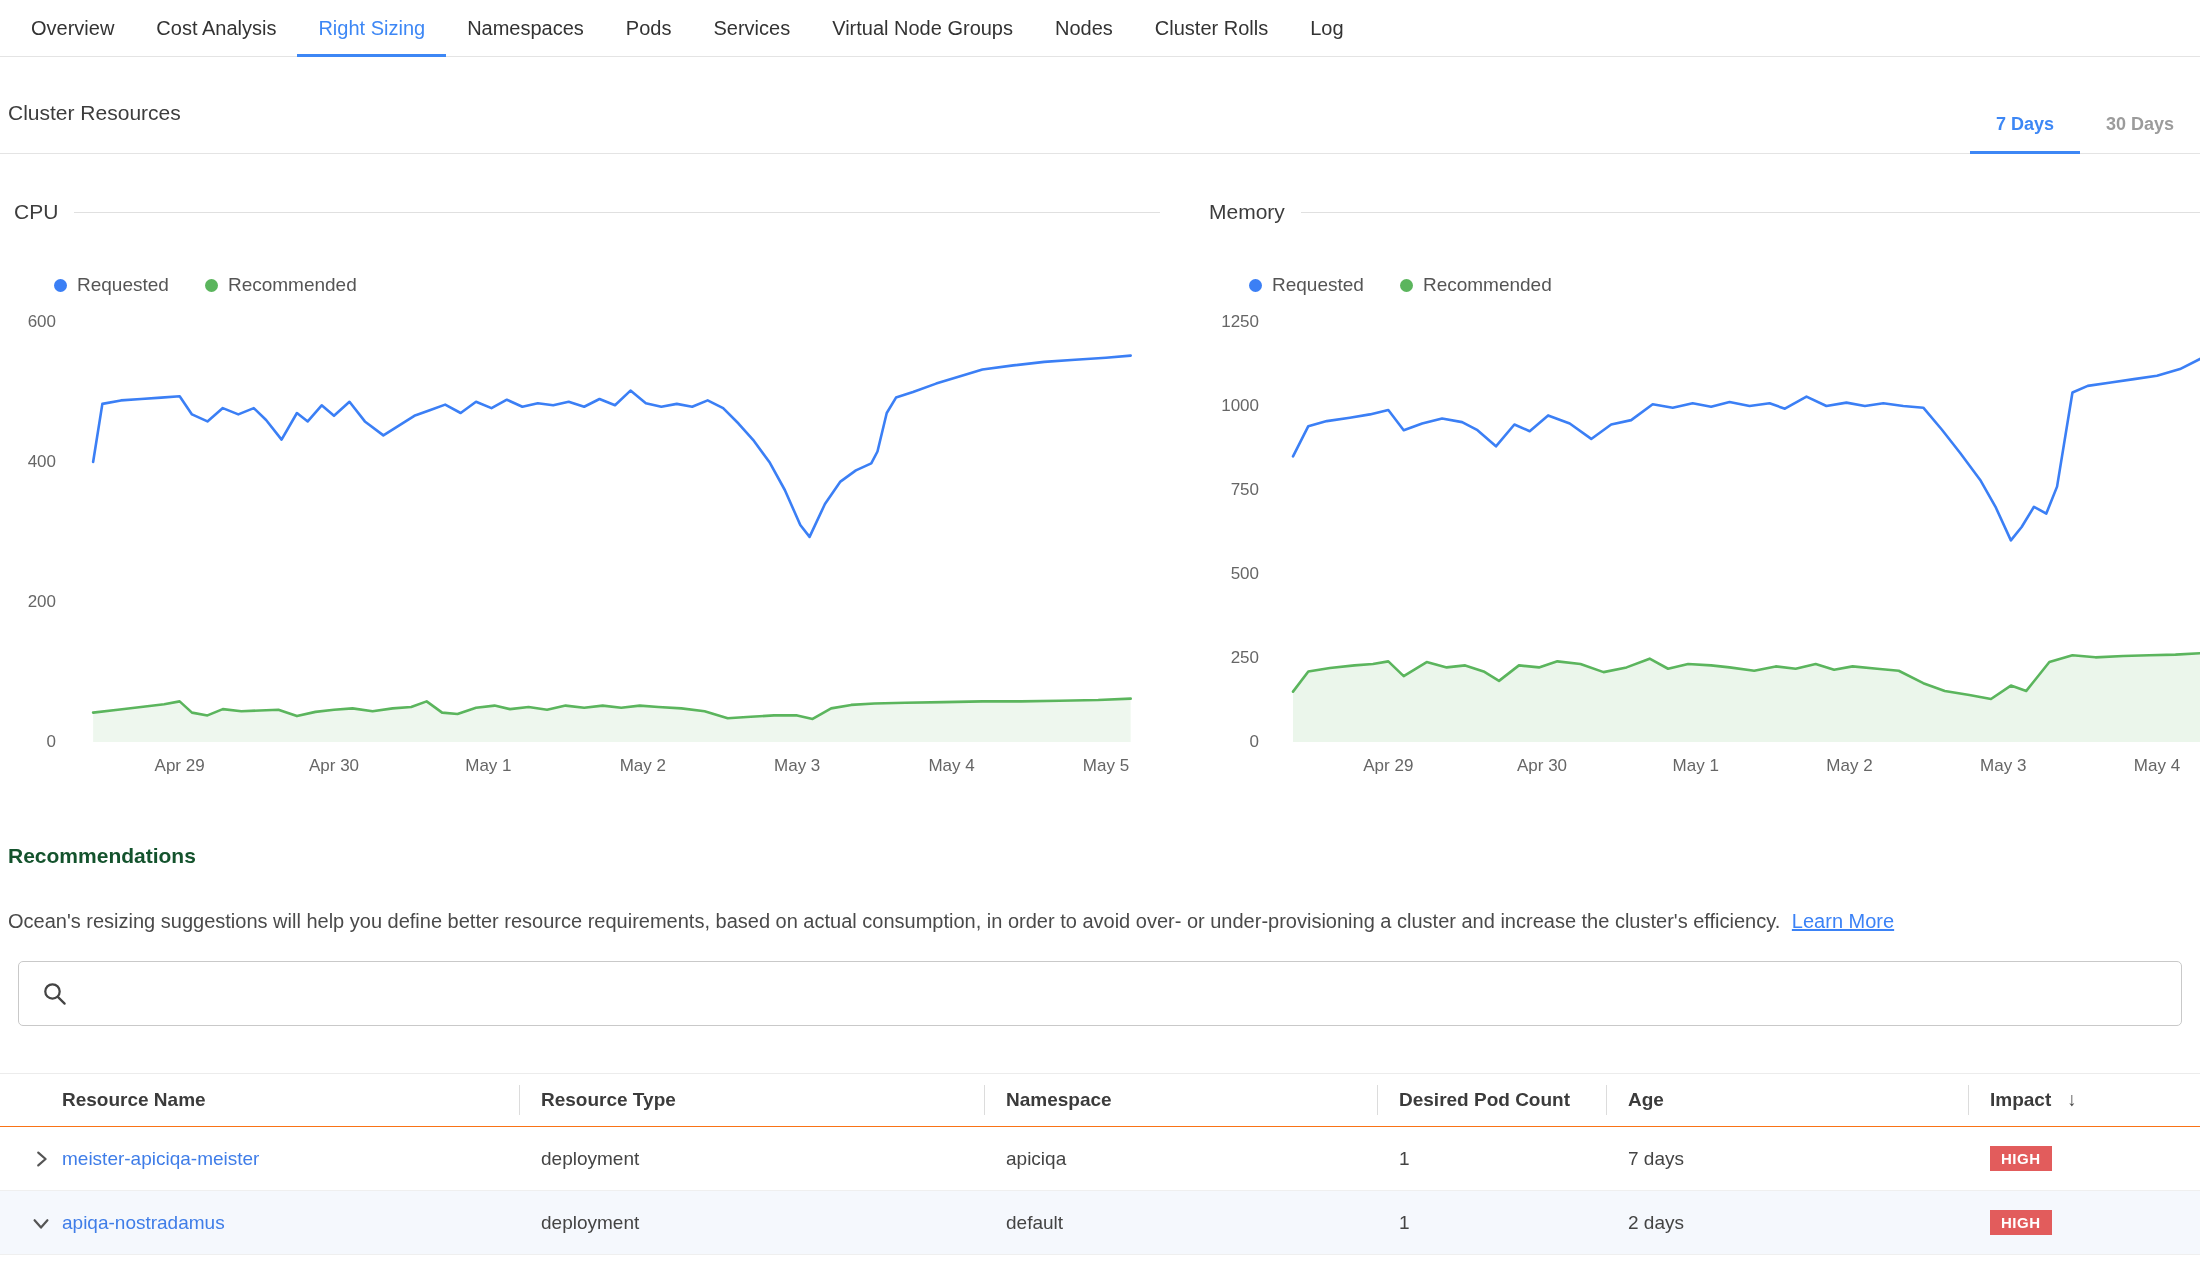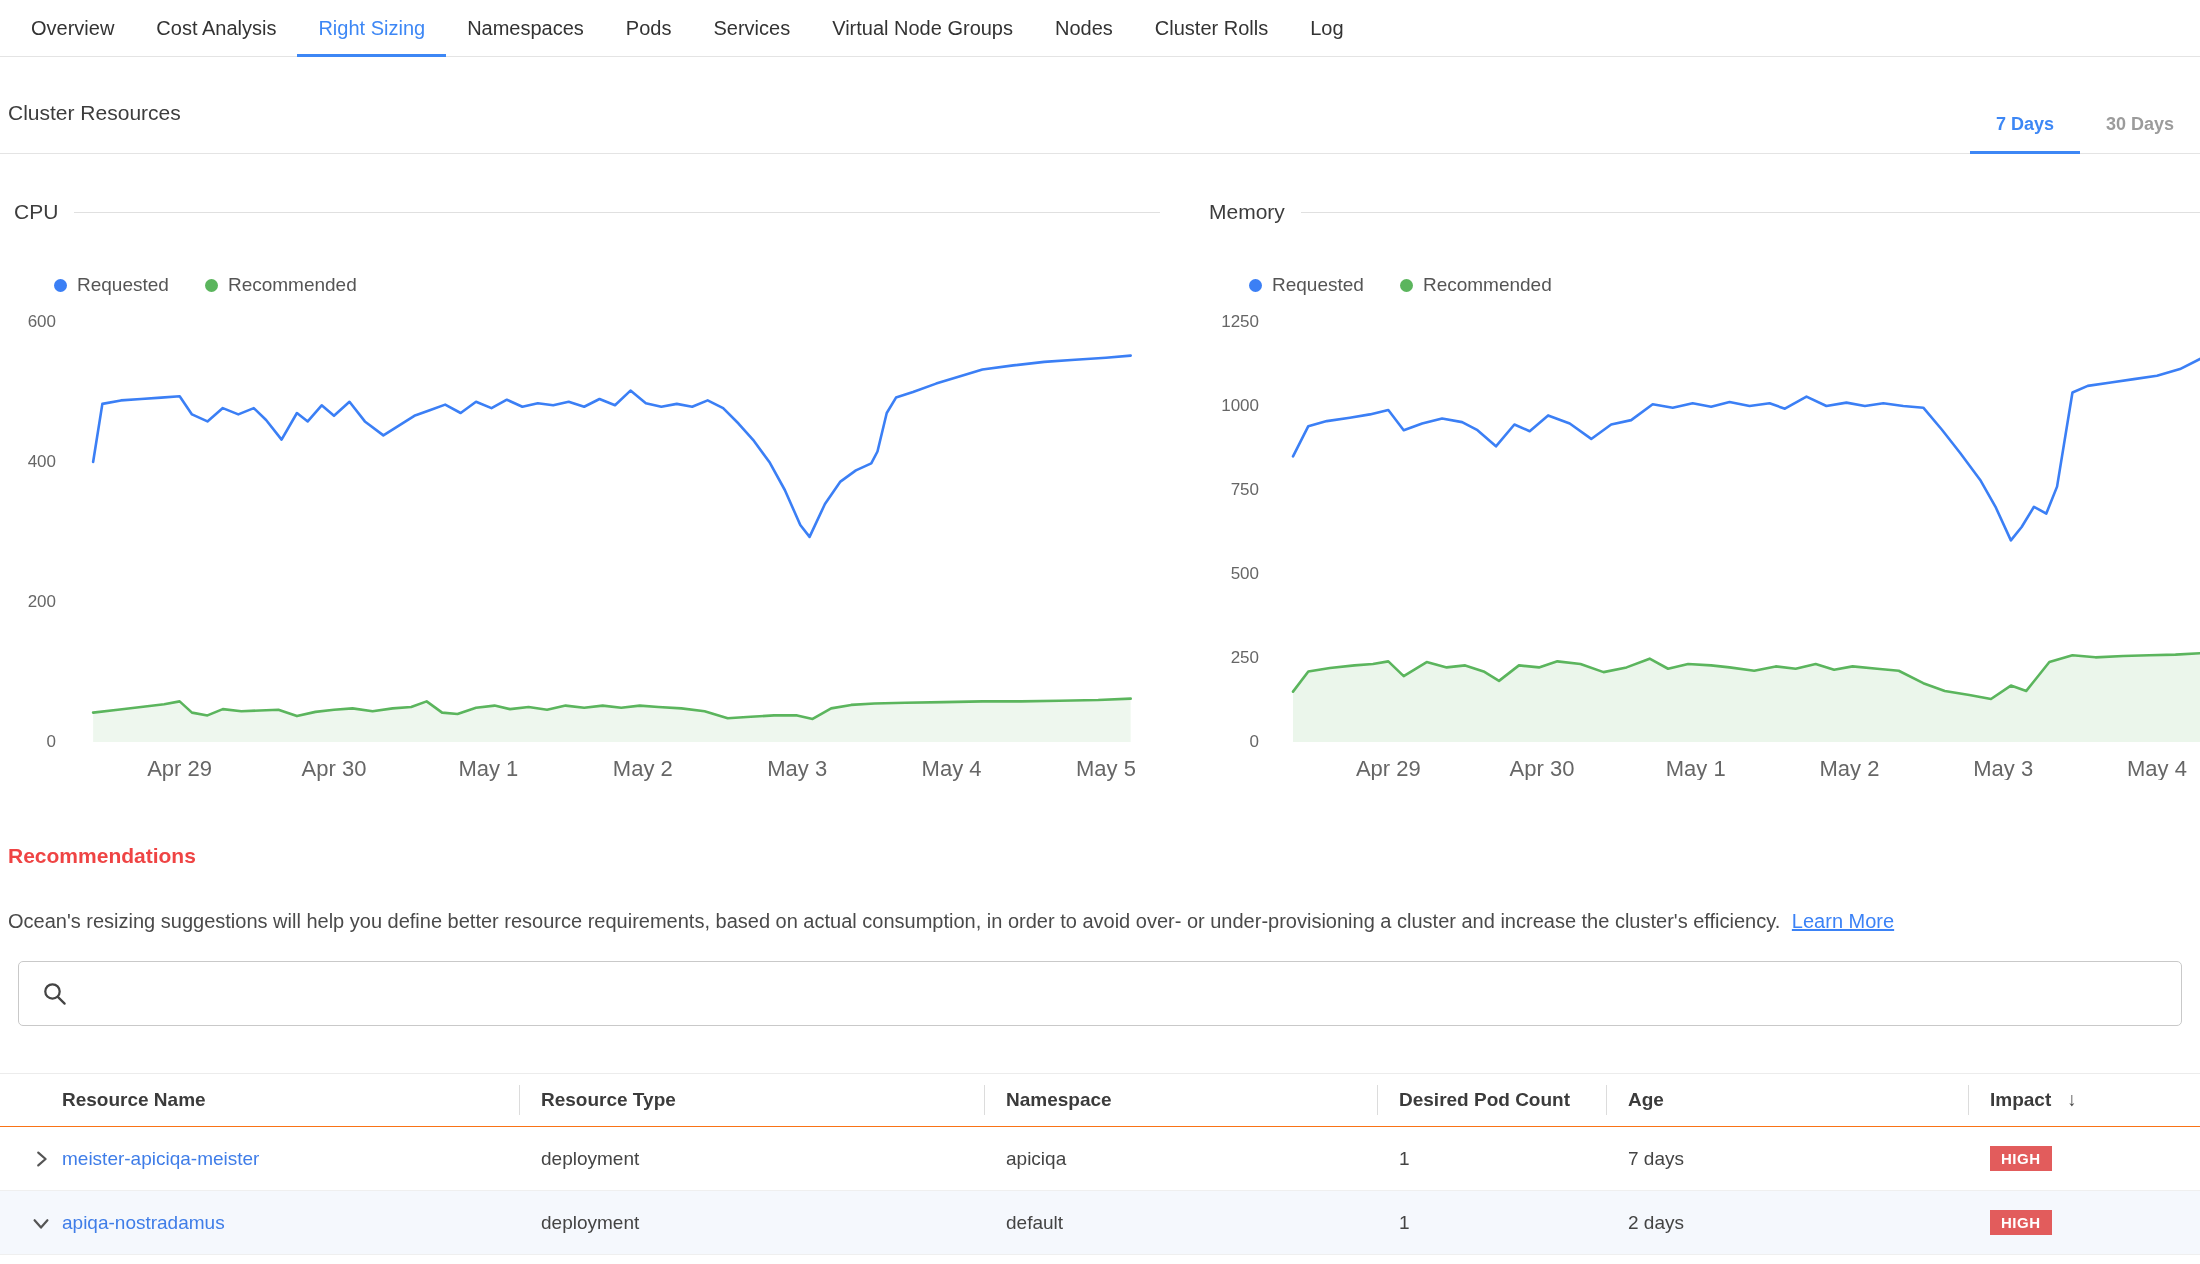--- a/index.html
+++ b/index.html
@@ -34,26 +34,26 @@
   .dot { width:13px; height:13px; border-radius:50%; }
   .dot-blue { background:#3b7ff5; }
   .dot-green { background:#5bb55d; }
   .chart-body { display:flex; margin-top:26px;text-align:center; }
   .y-axis { width:56px; position:relative; height:420px; font-size:17px; color:#666; flex:none; }
   .mem .y-axis { width:64px; }
   .y-tick { position:absolute; right:14px; transform:translateY(-50%); }
   .plot-wrap { flex:1; min-width:0; }
   .plot { width:100%; height:420px; position:relative; }
   .plot svg { position:absolute; inset:0; width:100%; height:100%; display:block; }
-  .x-axis { position:relative; height:30px; margin-top:8px; font-size:22px; color:#666; }
+  .x-axis { position:relative; height:30px; margin-top:8px; font-size:17px; color:#666; }
   .x-tick { position:absolute; transform:translateX(-50%); top:6px; white-space:nowrap; }
 
   
   .section-rec { margin-top:64px; padding-left:8px; }
-  .rec-title { font-size:21px; font-weight:700; color:#ef4444; }
+  .rec-title { font-size:21px; font-weight:700; color:#14532d; }
   .rec-desc { margin-top:42px; font-size:20px; color:#4a4a4a; }
   .learn-more { color:#3b82f6; text-decoration:underline; cursor:pointer; margin-left:6px; }
 
   .searchbox { margin:28px 18px 0 18px; height:65px; border:1px solid #c9c9c9; border-radius:5px; display:flex; align-items:center; padding-left:22px; gap:18px; background:#fff; }
   .searchbox input { border:none; outline:none; font-family:"Liberation Sans",sans-serif; font-size:20px; color:#222; flex:1; background:transparent; }
 
   
   .rtable { margin-top:47px; width:100%; }
   .trow, .thead { display:grid; grid-template-columns:62px 457px 465px 393px 229px 362px auto; align-items:center; }
   .thead { height:54px; border-top:1px solid #ececec; border-bottom:1px solid #f97316; }

